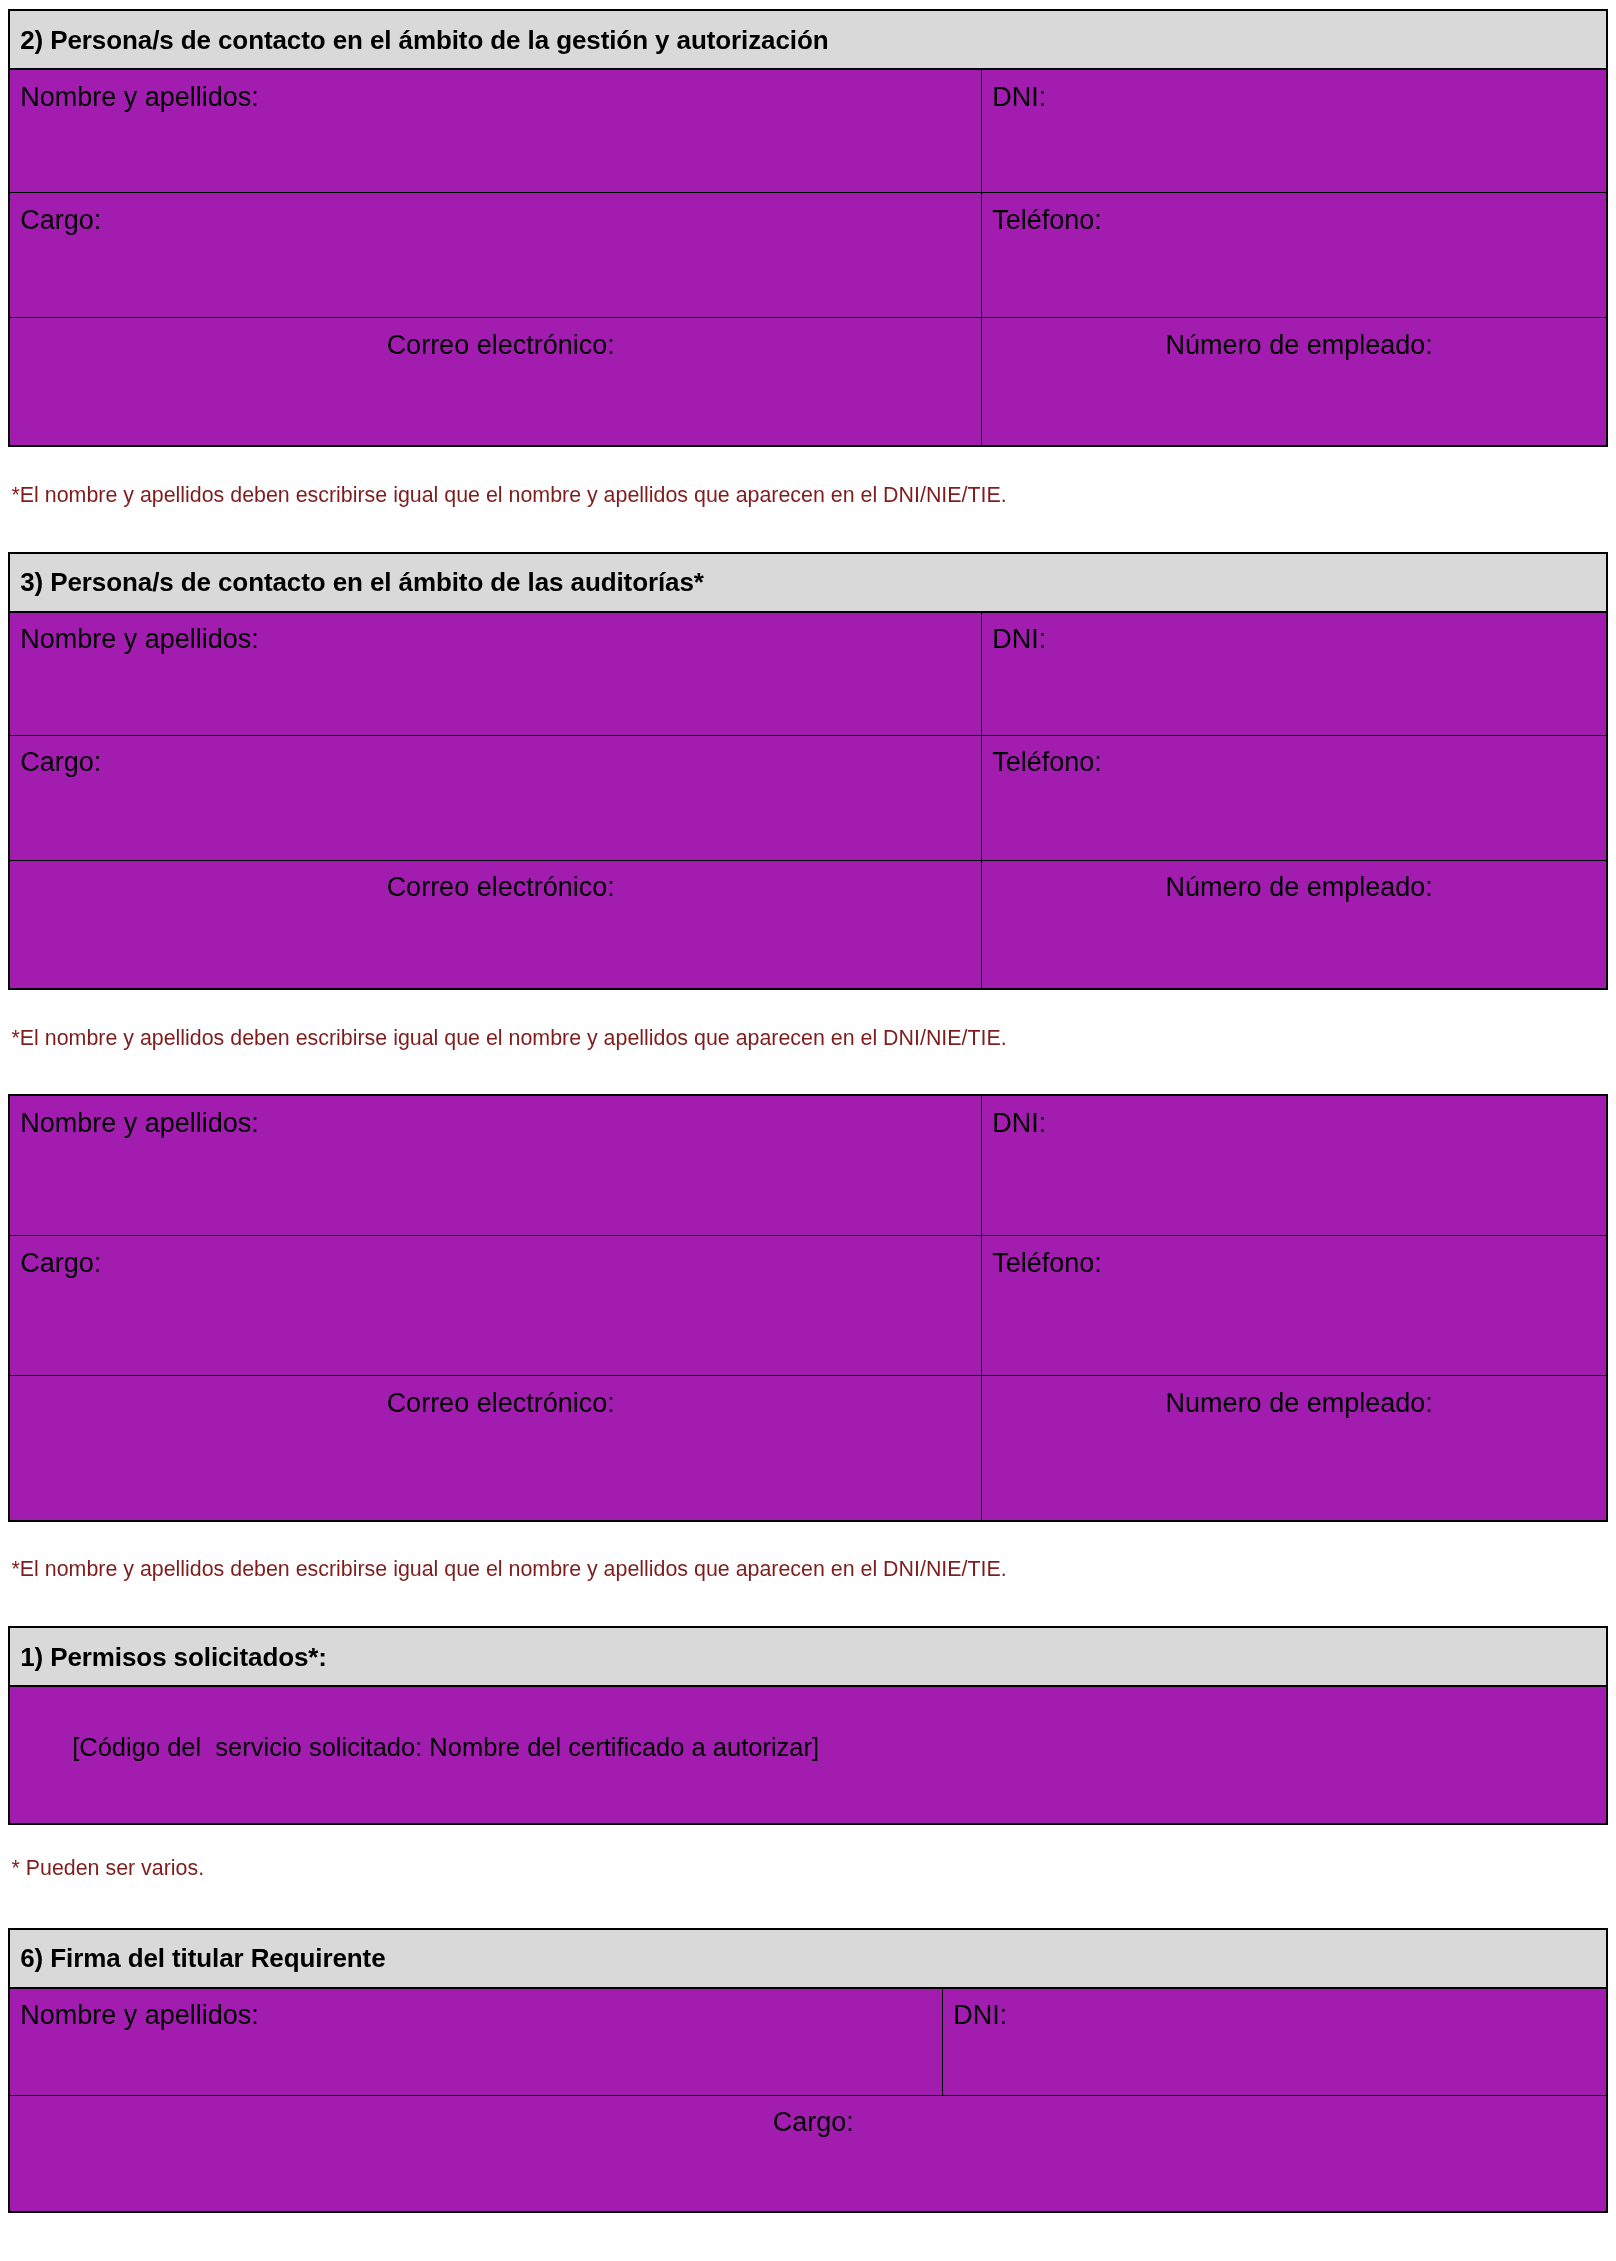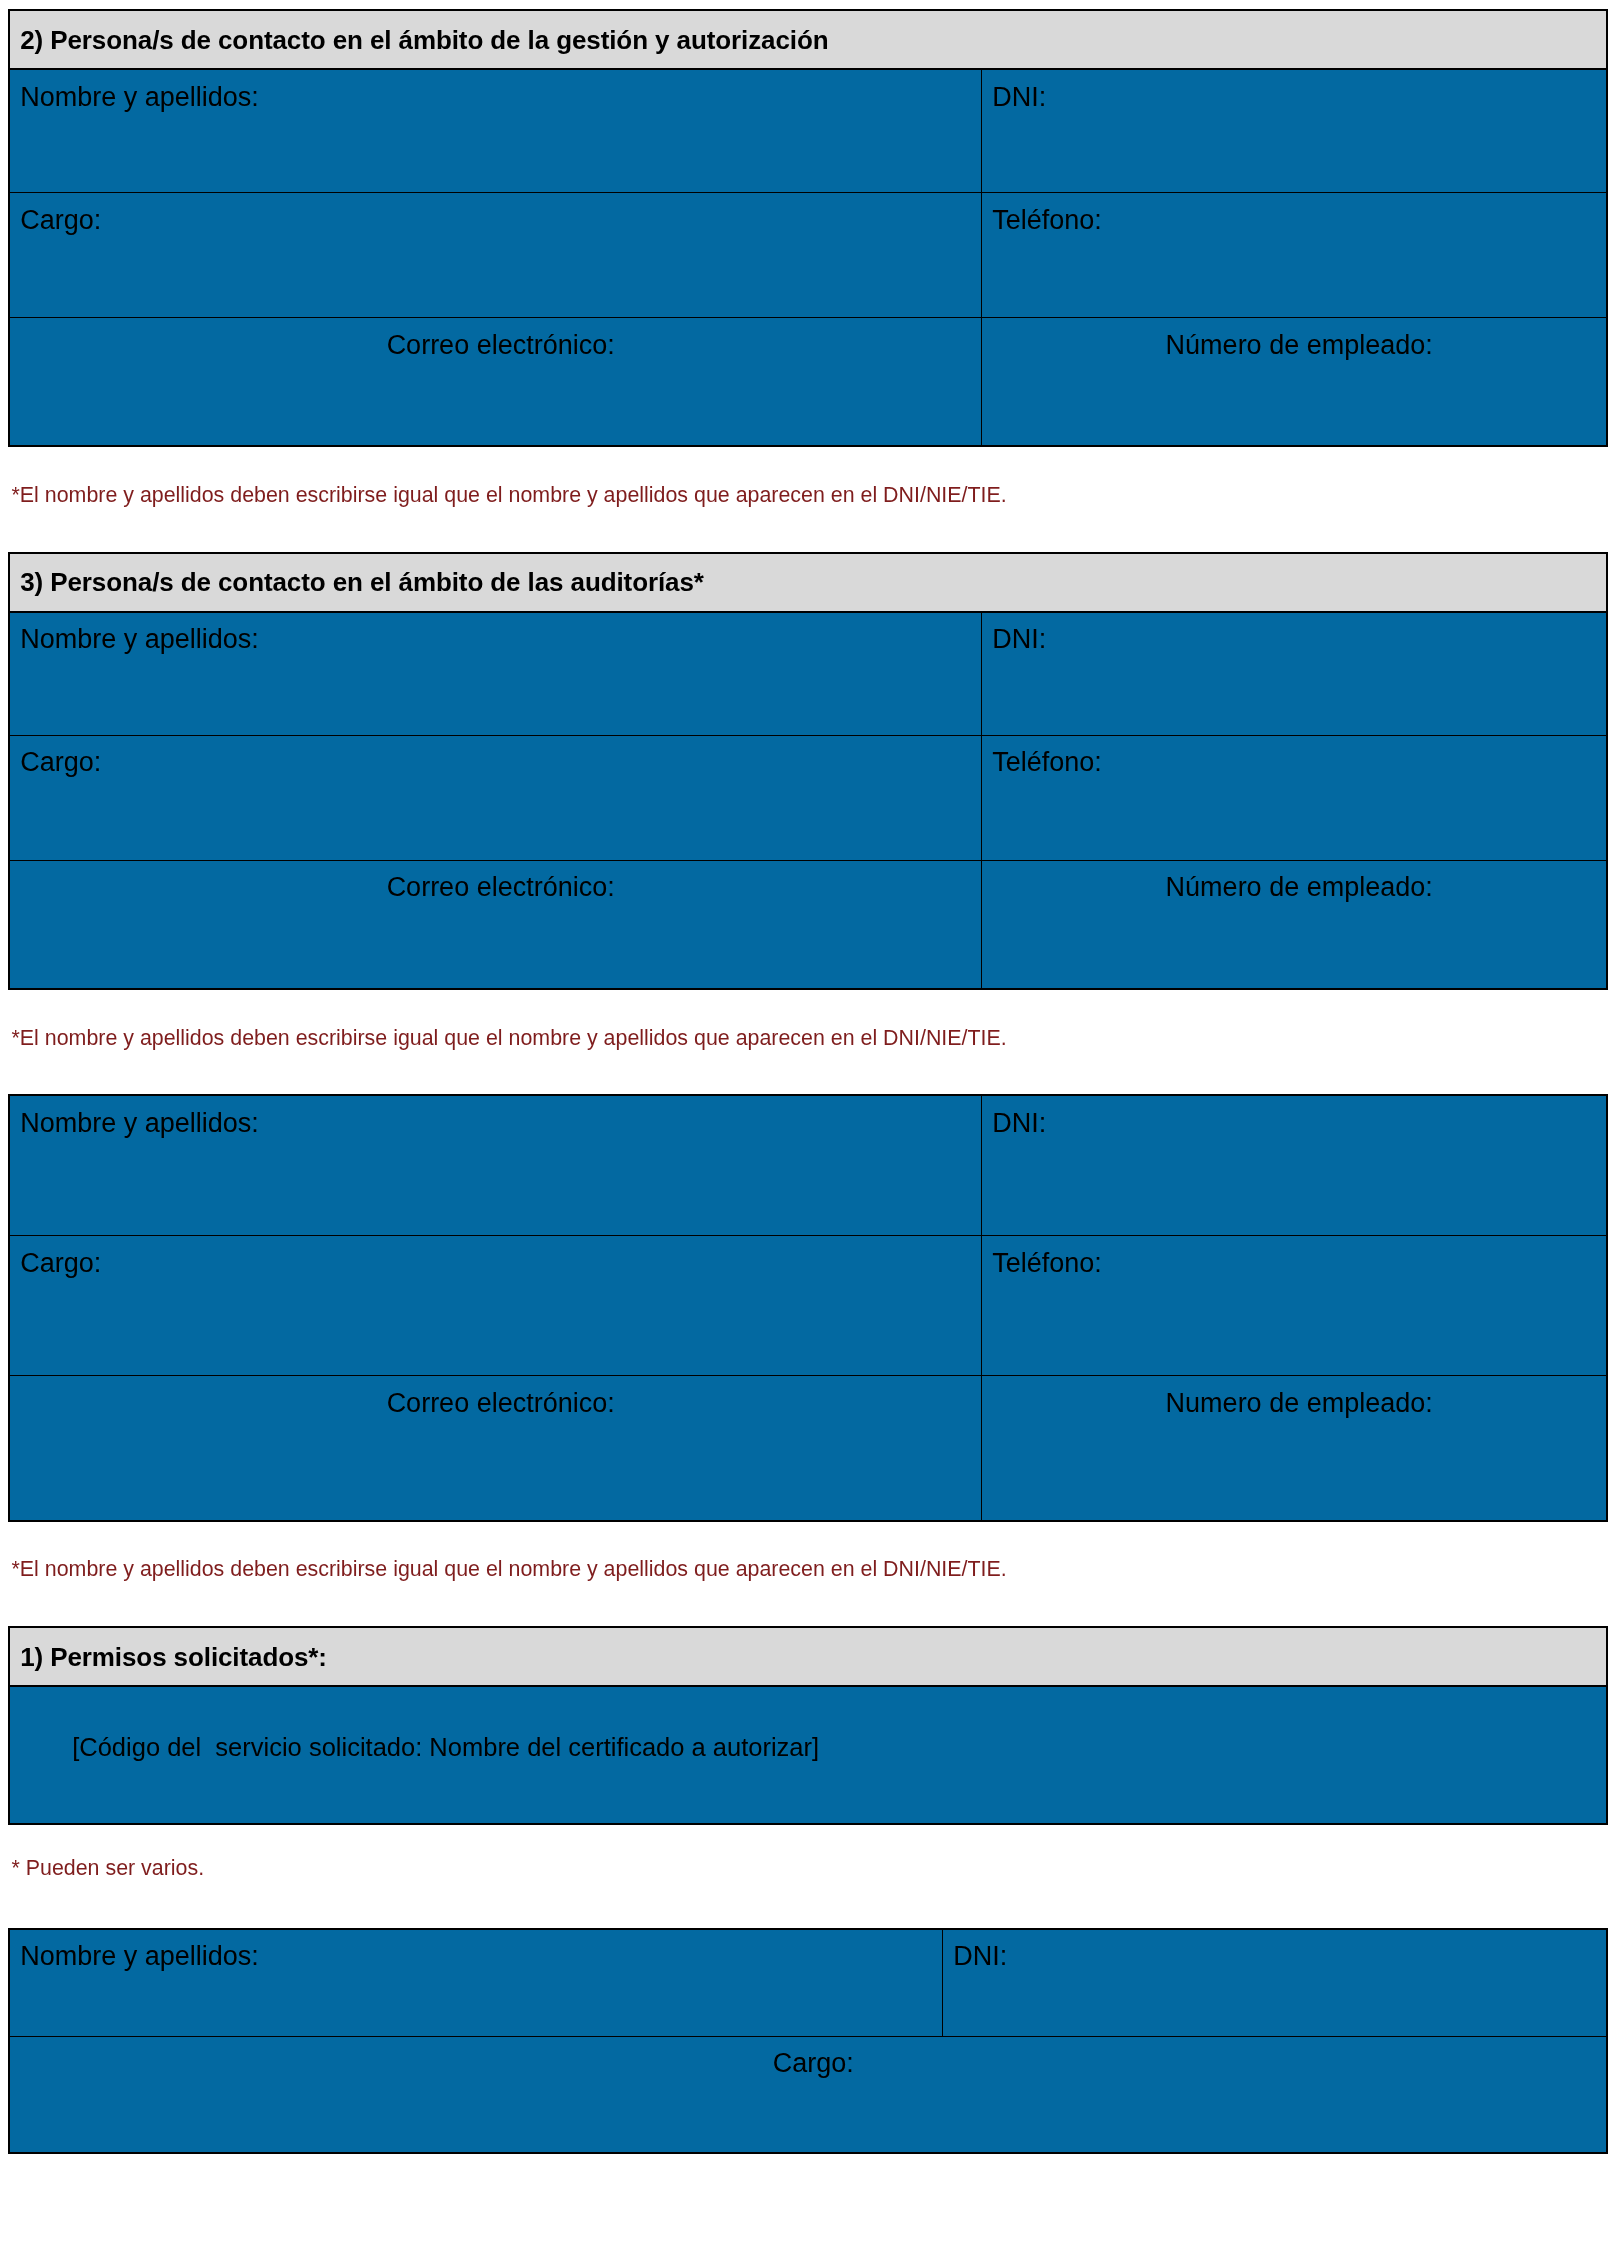--- a/index.html
+++ b/index.html
@@ -22,21 +22,21 @@
     padding: 0 8.2px 0 8.2px;
     overflow: hidden;
   }
 
   
   .section {
     width: 1600px;
     border: 2.5px solid #000000;
     border-collapse: collapse;
     box-sizing: border-box;
-    background: #0369a1;
+    background: #a21caf;
   }
   .section-header {
     background: #d9d9d9;
     border-bottom: 2.5px solid #000000;
     box-sizing: border-box;
     height: 59px;
     display: flex;
     align-items: center;
     padding-left: 10px;
   }
@@ -180,20 +180,23 @@
       <span class="section-header-title">1) Permisos solicitados*:</span>
     </div>
     <div class="perm-body">[Código del  servicio solicitado: Nombre del certificado a autorizar]</div>
   </div>
 
   <div class="sp" style="height:31px"></div>
   <div class="note">* Pueden ser varios.</div>
 
   <div class="sp" style="height:46px"></div>
   <div class="section s6">
+    <div class="section-header">
+      <span class="section-header-title">6) Firma del titular Requirente</span>
+    </div>
     <div class="frow h130">
       <div class="fcell left">Nombre y apellidos:</div>
       <div class="fcell right">DNI:</div>
     </div>
     <div class="frow h140">
       <div class="fcell full">Cargo:</div>
     </div>
   </div>
 
 </div>

